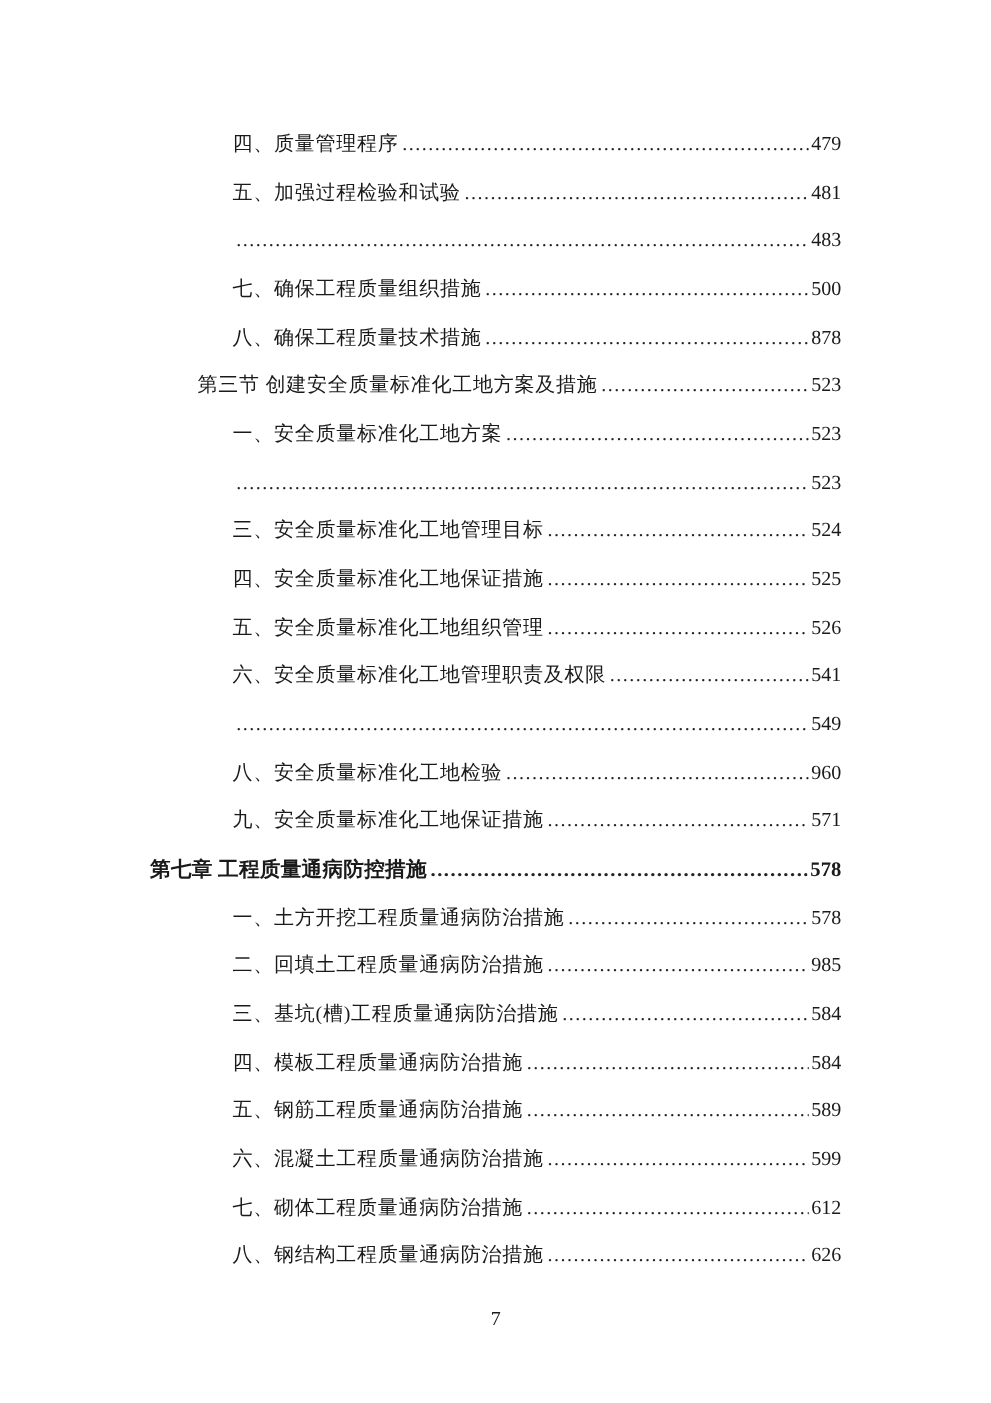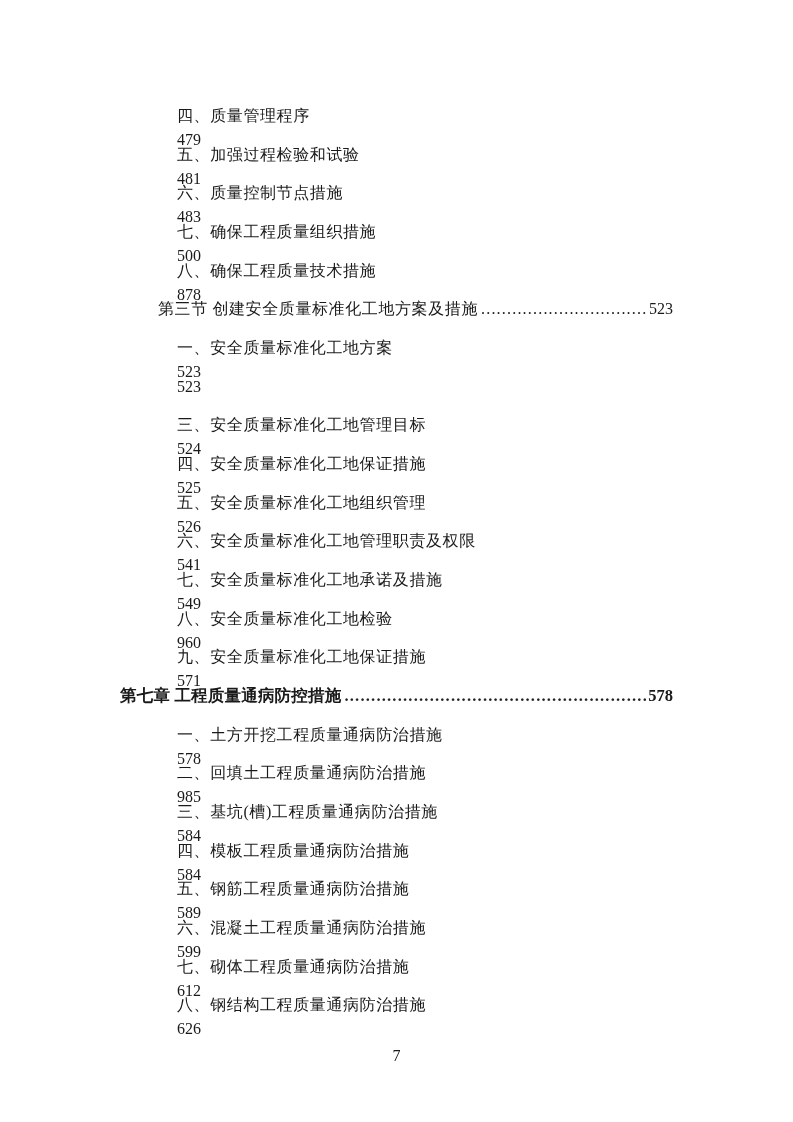--- a/index.html
+++ b/index.html
@@ -24,21 +24,21 @@
     .toc-row {
       position: absolute;
       display: flex;
       align-items: baseline;
       height: 24px;
       font-size: 16px;
       line-height: 24px;
       white-space: nowrap;
       right: 120px;
     }
-    .toc-row.level-item { left: 174px; flex-direction: column; }
+    .toc-row.level-item { left: 186px; }
     .toc-row.level-section { left: 158px; }
     .toc-row.level-chapter { left: 120px; font-weight: bold; font-size: 16.5px; }
     .toc-title {
       flex: 0 0 auto;
       letter-spacing: 0.6px;
     }
     .toc-row.level-chapter .toc-title { letter-spacing: 0.2px; }
     .toc-leader {
       flex: 1 1 auto;
       overflow: hidden;
@@ -69,21 +69,20 @@
     <span class="toc-title">四、质量管理程序</span>
     <span class="toc-leader"></span>
     <span class="toc-page">479</span>
   </div>
   <div class="toc-row level-item" style="top:143px">
     <span class="toc-title">五、加强过程检验和试验</span>
     <span class="toc-leader"></span>
     <span class="toc-page">481</span>
   </div>
   <div class="toc-row level-item" style="top:181px">
-    <span class="toc-title">六、质量控制节点措施</span>
     <span class="toc-leader"></span>
     <span class="toc-page">483</span>
   </div>
   <div class="toc-row level-item" style="top:220px">
     <span class="toc-title">七、确保工程质量组织措施</span>
     <span class="toc-leader"></span>
     <span class="toc-page">500</span>
   </div>
   <div class="toc-row level-item" style="top:259px">
     <span class="toc-title">八、确保工程质量技术措施</span>
@@ -118,21 +117,20 @@
     <span class="toc-title">五、安全质量标准化工地组织管理</span>
     <span class="toc-leader"></span>
     <span class="toc-page">526</span>
   </div>
   <div class="toc-row level-item" style="top:529px">
     <span class="toc-title">六、安全质量标准化工地管理职责及权限</span>
     <span class="toc-leader"></span>
     <span class="toc-page">541</span>
   </div>
   <div class="toc-row level-item" style="top:568px">
-    <span class="toc-title">七、安全质量标准化工地承诺及措施</span>
     <span class="toc-leader"></span>
     <span class="toc-page">549</span>
   </div>
   <div class="toc-row level-item" style="top:607px">
     <span class="toc-title">八、安全质量标准化工地检验</span>
     <span class="toc-leader"></span>
     <span class="toc-page">960</span>
   </div>
   <div class="toc-row level-item" style="top:645px">
     <span class="toc-title">九、安全质量标准化工地保证措施</span>

